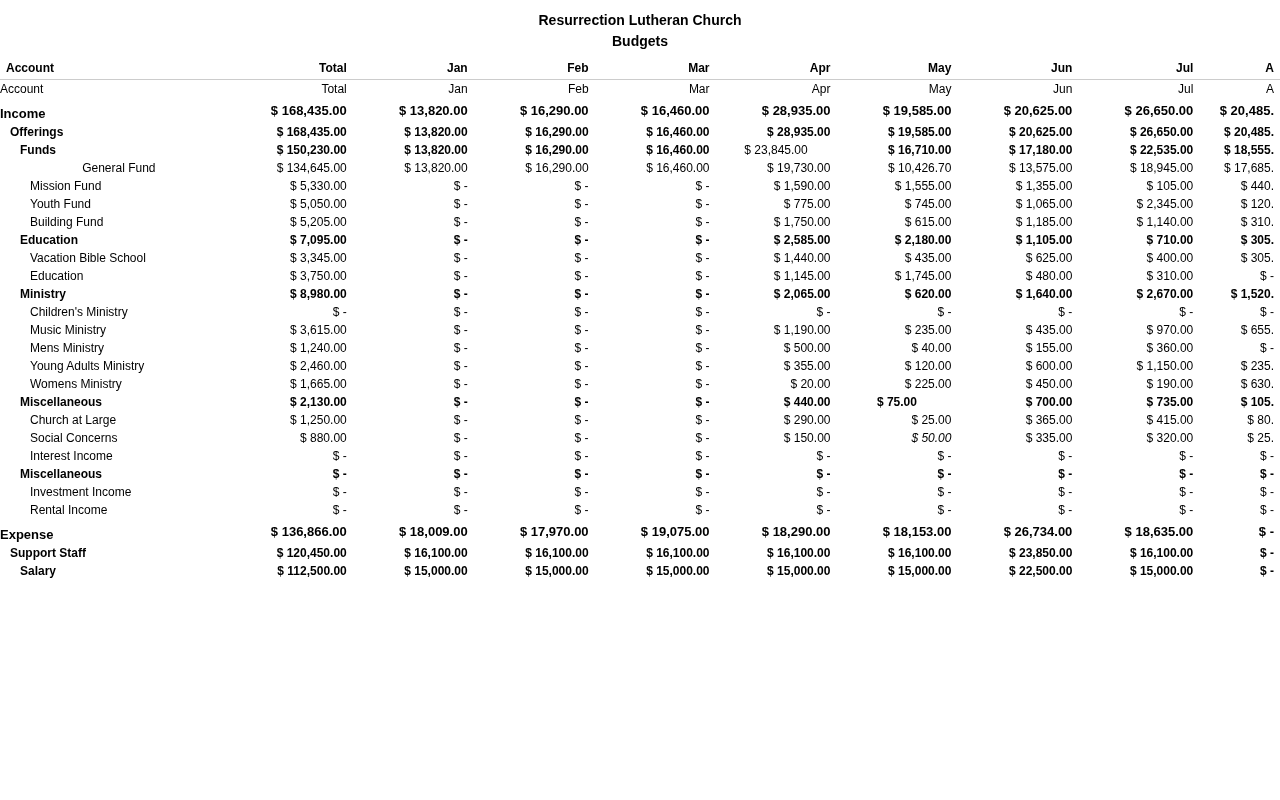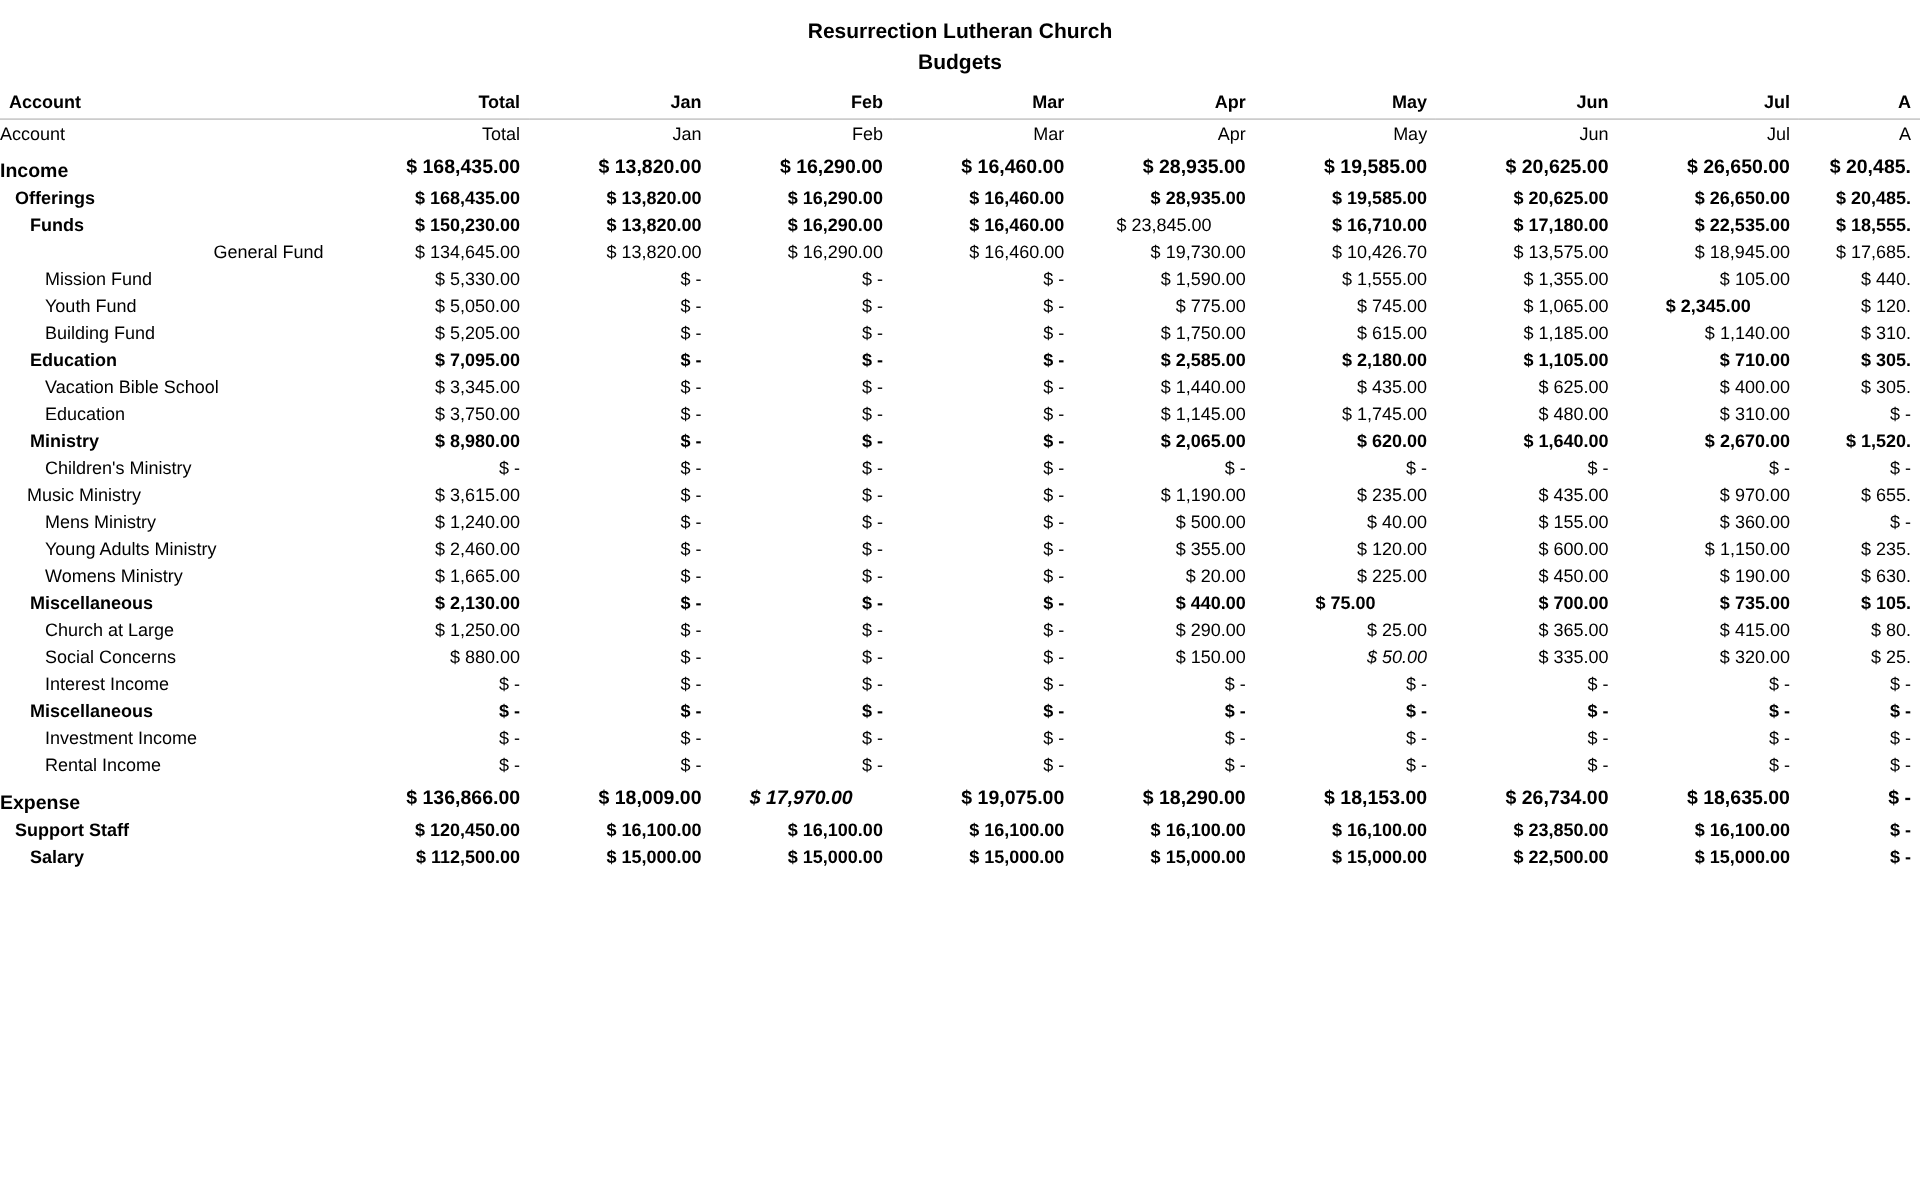--- a/index.html
+++ b/index.html
@@ -111,21 +111,21 @@
           <td style="text-align: right; font-weight: bold; padding-right: 6px;">$ 13,820.00</td>
           <td style="text-align: right; font-weight: bold; padding-right: 6px;">$ 16,290.00</td>
           <td style="text-align: right; font-weight: bold; padding-right: 6px;">$ 16,460.00</td>
           <td style="text-align: center; font-weight: normal; padding-right: 6px;">$ 23,845.00</td>
           <td style="text-align: right; font-weight: bold; padding-right: 6px;">$ 16,710.00</td>
           <td style="text-align: right; font-weight: bold; padding-right: 6px;">$ 17,180.00</td>
           <td style="text-align: right; font-weight: bold; padding-right: 6px;">$ 22,535.00</td>
           <td style="text-align: right; font-weight: bold; padding-right: 6px;">$ 18,555.</td>
         </tr>
         <tr>
-          <td style="padding-left: 22px; font-weight: normal; text-align: right;">General Fund</td>
+          <td style="padding-left: 22px; font-weight: normal; text-align: center;">General Fund</td>
           <td style="text-align: right; font-weight: normal; padding-right: 6px;">$ 134,645.00</td>
           <td style="text-align: right; font-weight: normal; padding-right: 6px;">$ 13,820.00</td>
           <td style="text-align: right; font-weight: normal; padding-right: 6px;">$ 16,290.00</td>
           <td style="text-align: right; font-weight: normal; padding-right: 6px;">$ 16,460.00</td>
           <td style="text-align: right; font-weight: normal; padding-right: 6px;">$ 19,730.00</td>
           <td style="text-align: right; font-weight: normal; padding-right: 6px;">$ 10,426.70</td>
           <td style="text-align: right; font-weight: normal; padding-right: 6px;">$ 13,575.00</td>
           <td style="text-align: right; font-weight: normal; padding-right: 6px;">$ 18,945.00</td>
           <td style="text-align: right; font-weight: normal; padding-right: 6px;">$ 17,685.</td>
         </tr>
@@ -143,21 +143,21 @@
         </tr>
         <tr>
           <td style="padding-left: 30px; font-weight: normal; text-align: left;">Youth Fund</td>
           <td style="text-align: right; font-weight: normal; padding-right: 6px;">$ 5,050.00</td>
           <td style="text-align: right; font-weight: normal; padding-right: 6px;">$ -</td>
           <td style="text-align: right; font-weight: normal; padding-right: 6px;">$ -</td>
           <td style="text-align: right; font-weight: normal; padding-right: 6px;">$ -</td>
           <td style="text-align: right; font-weight: normal; padding-right: 6px;">$ 775.00</td>
           <td style="text-align: right; font-weight: normal; padding-right: 6px;">$ 745.00</td>
           <td style="text-align: right; font-weight: normal; padding-right: 6px;">$ 1,065.00</td>
-          <td style="text-align: center; font-weight: bold; padding-right: 6px;">$ 2,345.00</td>
+          <td style="text-align: right; font-weight: normal; padding-right: 6px;">$ 2,345.00</td>
           <td style="text-align: right; font-weight: normal; padding-right: 6px;">$ 120.</td>
         </tr>
         <tr>
           <td style="padding-left: 30px; font-weight: normal; text-align: left;">Building Fund</td>
           <td style="text-align: right; font-weight: normal; padding-right: 6px;">$ 5,205.00</td>
           <td style="text-align: right; font-weight: normal; padding-right: 6px;">$ -</td>
           <td style="text-align: right; font-weight: normal; padding-right: 6px;">$ -</td>
           <td style="text-align: right; font-weight: normal; padding-right: 6px;">$ -</td>
           <td style="text-align: right; font-weight: normal; padding-right: 6px;">$ 1,750.00</td>
           <td style="text-align: right; font-weight: normal; padding-right: 6px;">$ 615.00</td>
@@ -219,21 +219,21 @@
           <td style="text-align: right; font-weight: normal; padding-right: 6px;">$ -</td>
           <td style="text-align: right; font-weight: normal; padding-right: 6px;">$ -</td>
           <td style="text-align: right; font-weight: normal; padding-right: 6px;">$ -</td>
           <td style="text-align: right; font-weight: normal; padding-right: 6px;">$ -</td>
           <td style="text-align: right; font-weight: normal; padding-right: 6px;">$ -</td>
           <td style="text-align: right; font-weight: normal; padding-right: 6px;">$ -</td>
           <td style="text-align: right; font-weight: normal; padding-right: 6px;">$ -</td>
           <td style="text-align: right; font-weight: normal; padding-right: 6px;">$ -</td>
         </tr>
         <tr>
-          <td style="padding-left: 18px; font-weight: normal; text-align: left;">Music Ministry</td>
+          <td style="padding-left: 30px; font-weight: normal; text-align: left;">Music Ministry</td>
           <td style="text-align: right; font-weight: normal; padding-right: 6px;">$ 3,615.00</td>
           <td style="text-align: right; font-weight: normal; padding-right: 6px;">$ -</td>
           <td style="text-align: right; font-weight: normal; padding-right: 6px;">$ -</td>
           <td style="text-align: right; font-weight: normal; padding-right: 6px;">$ -</td>
           <td style="text-align: right; font-weight: normal; padding-right: 6px;">$ 1,190.00</td>
           <td style="text-align: right; font-weight: normal; padding-right: 6px;">$ 235.00</td>
           <td style="text-align: right; font-weight: normal; padding-right: 6px;">$ 435.00</td>
           <td style="text-align: right; font-weight: normal; padding-right: 6px;">$ 970.00</td>
           <td style="text-align: right; font-weight: normal; padding-right: 6px;">$ 655.</td>
         </tr>
@@ -354,21 +354,21 @@
           <td style="text-align: right; font-weight: normal; padding-right: 6px;">$ -</td>
           <td style="text-align: right; font-weight: normal; padding-right: 6px;">$ -</td>
           <td style="text-align: right; font-weight: normal; padding-right: 6px;">$ -</td>
           <td style="text-align: right; font-weight: normal; padding-right: 6px;">$ -</td>
           <td style="text-align: right; font-weight: normal; padding-right: 6px;">$ -</td>
         </tr>
         <tr style="font-size: 13px; padding-top: 8px;">
           <td style="padding-left: 0px; font-weight: bold; text-align: left; padding-top: 8px;">Expense</td>
           <td style="text-align: right; font-weight: bold; padding-right: 6px;">$ 136,866.00</td>
           <td style="text-align: right; font-weight: bold; padding-right: 6px;">$ 18,009.00</td>
-          <td style="text-align: center; font-weight: bold; padding-right: 6px; font-style: italic;">$ 17,970.00</td>
+          <td style="text-align: right; font-weight: bold; padding-right: 6px;">$ 17,970.00</td>
           <td style="text-align: right; font-weight: bold; padding-right: 6px;">$ 19,075.00</td>
           <td style="text-align: right; font-weight: bold; padding-right: 6px;">$ 18,290.00</td>
           <td style="text-align: right; font-weight: bold; padding-right: 6px;">$ 18,153.00</td>
           <td style="text-align: right; font-weight: bold; padding-right: 6px;">$ 26,734.00</td>
           <td style="text-align: right; font-weight: bold; padding-right: 6px;">$ 18,635.00</td>
           <td style="text-align: right; font-weight: bold; padding-right: 6px;">$ -</td>
         </tr>
         <tr>
           <td style="padding-left: 10px; font-weight: bold; text-align: left;">Support Staff</td>
           <td style="text-align: right; font-weight: bold; padding-right: 6px;">$ 120,450.00</td>

